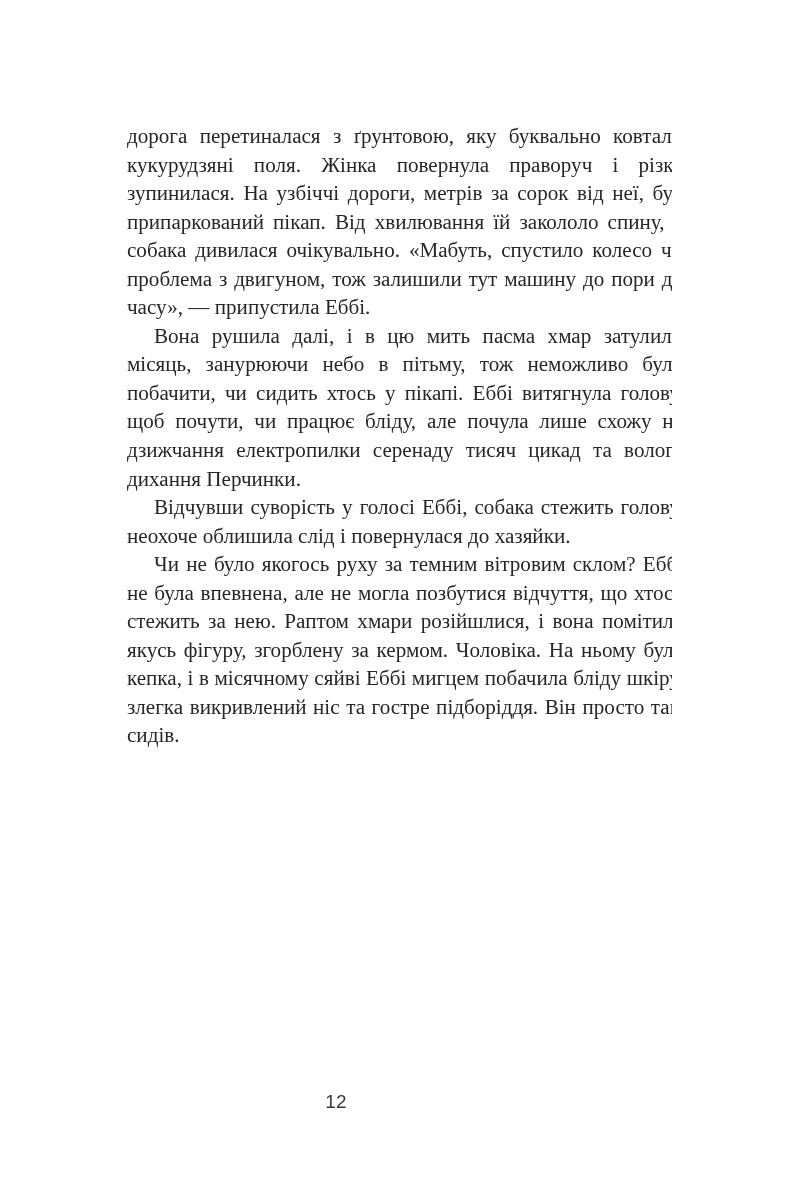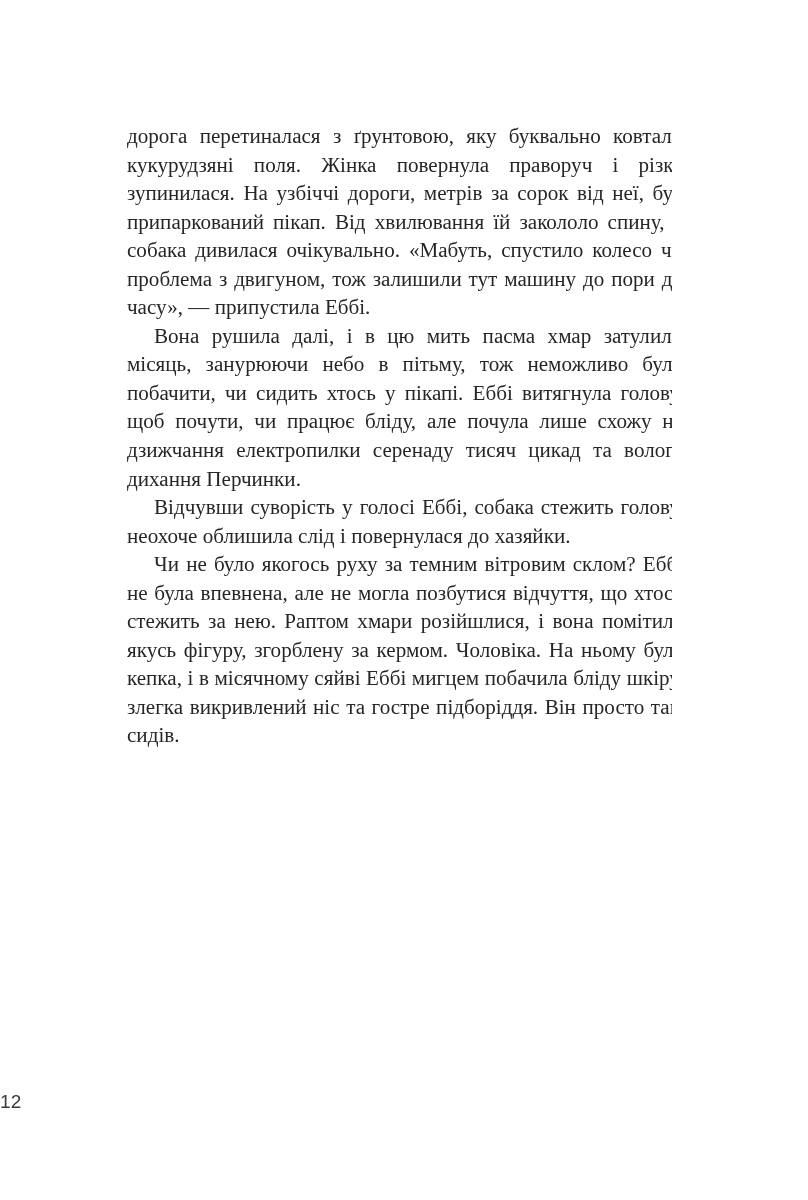--- a/index.html
+++ b/index.html
@@ -40,20 +40,21 @@
 
   .para.no-indent {
     text-indent: 0;
   }
 
   .page-number {
     position: absolute;
     left: 0;
     right: 0;
     top: 1091px;
+    text-align: center;
     font-family: "Liberation Sans", "DejaVu Sans", sans-serif;
     font-size: 19px;
     color: #3a3a3a;
     letter-spacing: 0.3px;
   }
 </style>
 </head>
 <body>
 
 <div class="page">

